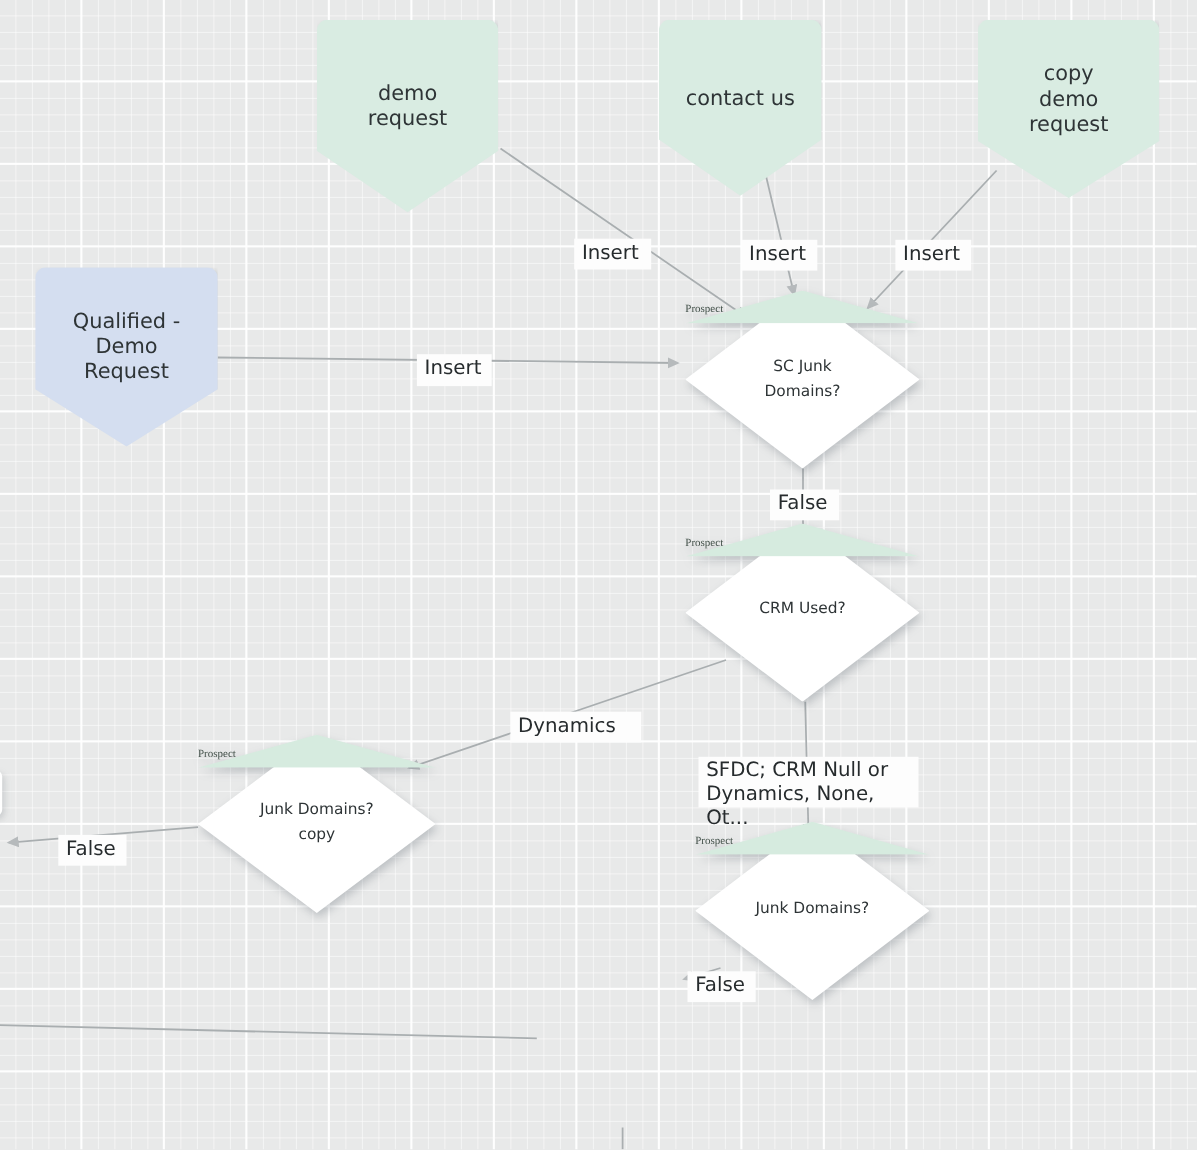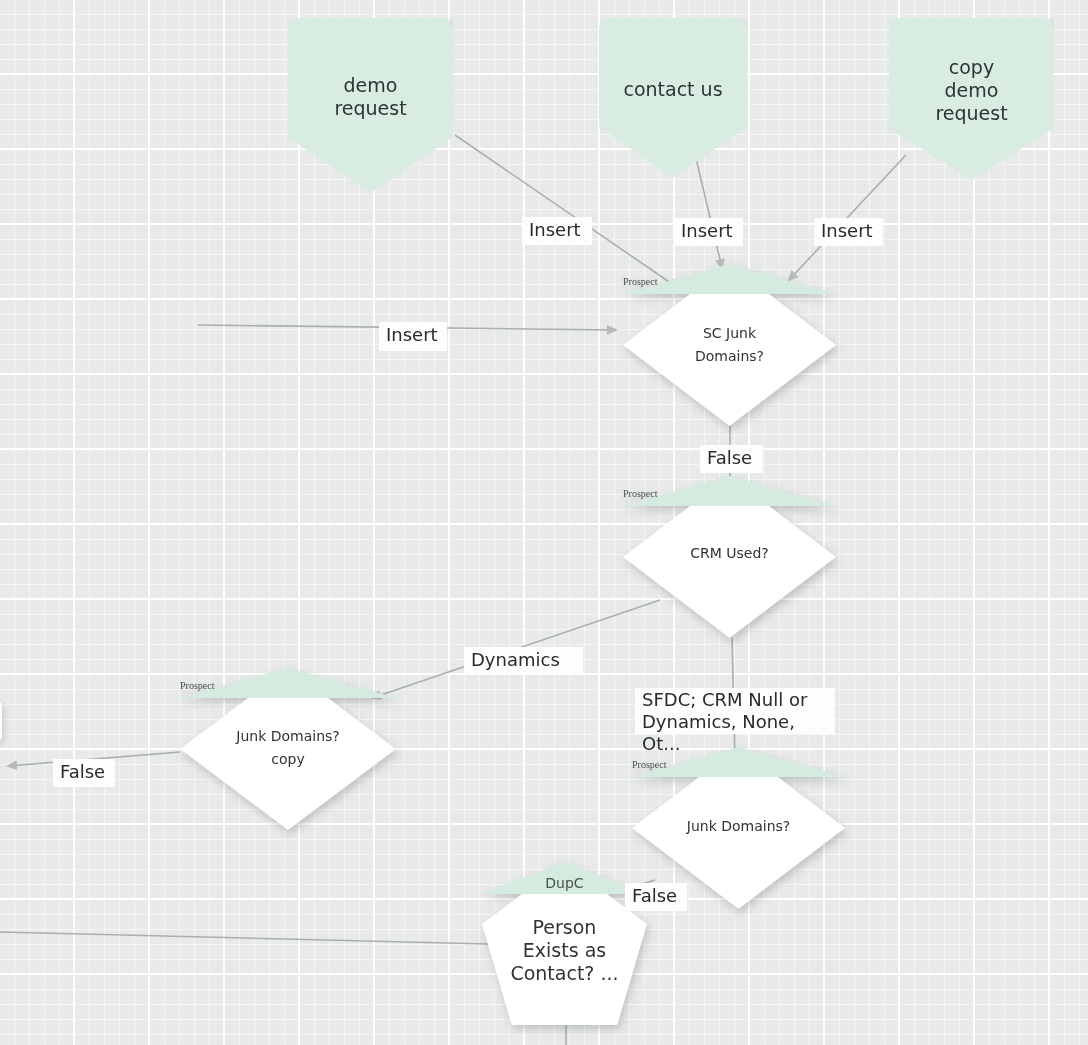--- a/index.html
+++ b/index.html
@@ -142,20 +142,25 @@
   <div class="node shield" style="left:599px;top:18px;width:148px;height:160px;background:#d9ece2;">
     <span class="lbl">contact us</span>
   </div>
 
   <div class="node shield" style="left:889px;top:18px;width:165px;height:162px;background:#d9ece2;">
     <span class="lbl">copy
 demo
 request</span>
   </div>
 
+  <div class="node shield" style="left:32px;top:243px;width:166px;height:163px;background:#d4def0;">
+    <span class="lbl">Qualified -
+Demo
+Request</span>
+  </div>
 
   <div class="node diamond" style="left:623px;top:264px;width:213px;height:162px;">
     <div class="dbody"></div>
     <div class="dhead" style="height:30px;"></div>
     <div class="dhead-txt" style="top:12px;">Prospect</div>
     <div class="dlabel" style="top:58px;">SC Junk
 Domains?</div>
   </div>
 
   <div class="node diamond" style="left:623px;top:476px;width:213px;height:162px;">
@@ -173,28 +178,20 @@
 copy</div>
   </div>
 
   <div class="node diamond" style="left:632px;top:747px;width:213px;height:162px;">
     <div class="dbody"></div>
     <div class="dhead" style="height:30px;"></div>
     <div class="dhead-txt" style="top:12px;">Prospect</div>
     <div class="dlabel" style="top:68px;">Junk Domains?</div>
   </div>
 
-  <div class="node pent" style="left:482px;top:862px;width:165px;height:163px;">
-    <div class="pbody"></div>
-    <div class="phead" style="height:32px;"></div>
-    <div class="phead-txt" style="top:13px;">DupC</div>
-    <div class="plabel" style="top:54px;">Person
-Exists as
-Contact? ...</div>
-  </div>
 
   <div class="elabel" style="left:522px;top:217px;width:70px;height:28px;">Insert</div>
   <div class="elabel" style="left:674px;top:218px;width:69px;height:28px;">Insert</div>
   <div class="elabel" style="left:814px;top:218px;width:69px;height:28px;">Insert</div>
   <div class="elabel" style="left:379px;top:322px;width:68px;height:29px;">Insert</div>
   <div class="elabel" style="left:700px;top:445px;width:63px;height:28px;">False</div>
   <div class="elabel" style="left:464px;top:647px;width:119px;height:28px;">Dynamics</div>
   <div class="elabel" style="left:635px;top:688px;width:200px;height:46px;line-height:22px;padding-top:1px;">SFDC; CRM Null or
 Dynamics, None, Ot...</div>
   <div class="elabel" style="left:53px;top:759px;width:62px;height:28px;">False</div>

